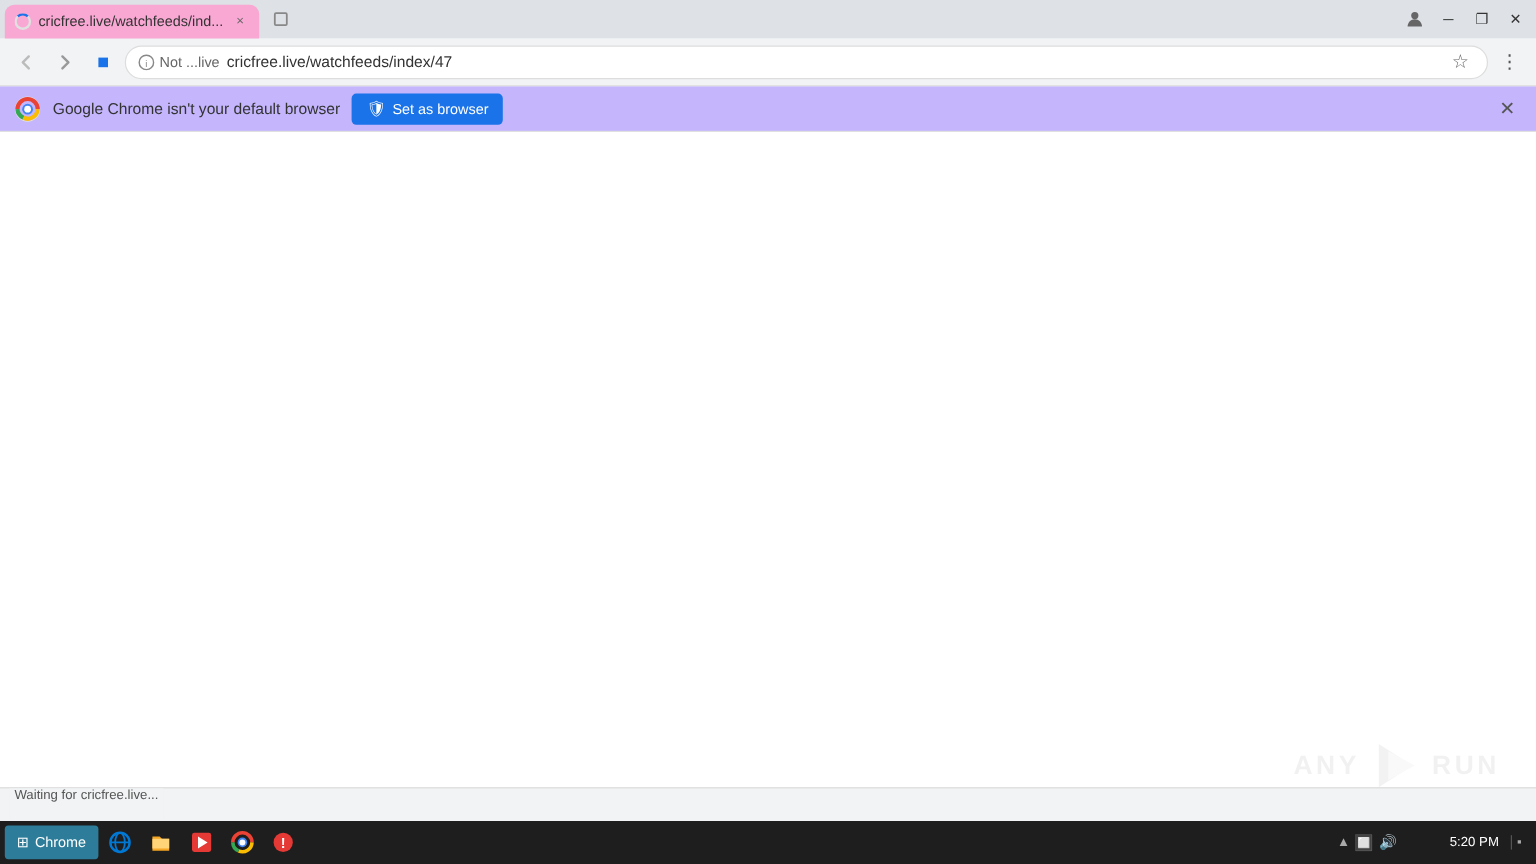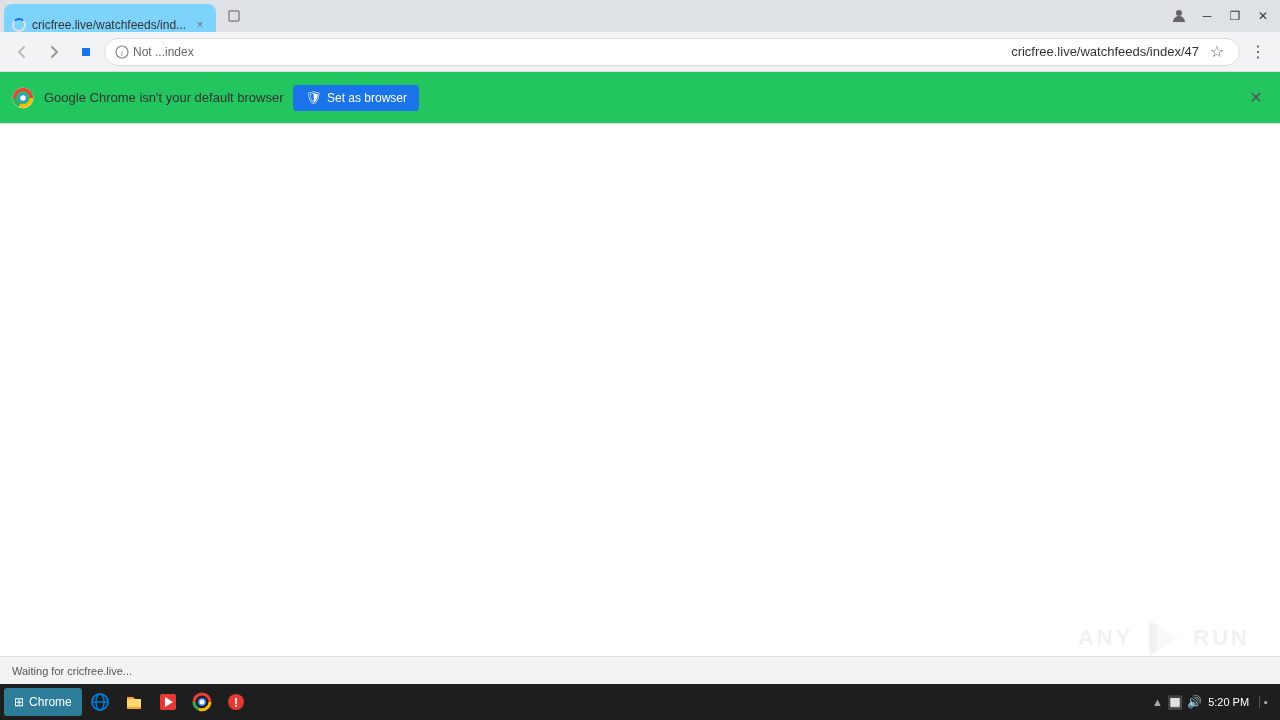--- a/index.html
+++ b/index.html
@@ -9,23 +9,23 @@
     .title-bar {
       height: 32px;
       background: #dee1e6;
       display: flex;
       align-items: center;
       padding: 0 4px;
       position: relative;
     }
     .tab {
       display: flex;
-      align-items: flex-end;
+      align-items: center;
       height: 28px;
-      background: #7dd3fc;
+      background: #f9a8d4;
       border-radius: 8px 8px 0 0;
       padding: 0 8px;
       min-width: 200px;
       max-width: 240px;
       font-size: 12px;
       color: #333;
       gap: 6px;
       position: relative;
       top: 2px;
     }
@@ -102,21 +102,21 @@
       padding: 0 10px;
       gap: 6px;
       font-size: 13px;
       color: #333;
     }
     .security-icon {
       font-size: 11px;
       color: #666;
       display: flex; align-items: center; gap: 2px;
     }
-    .url-text { flex: 1; text-align: right; }
+    .url-text { flex: 1; }
     .bookmark-btn {
       width: 24px; height: 24px;
       display: flex; align-items: center; justify-content: center;
       font-size: 16px;
       color: #666;
       cursor: pointer;
     }
     .toolbar-right {
       display: flex; align-items: center; gap: 2px;
     }
@@ -124,22 +124,22 @@
       width: 28px; height: 28px;
       border-radius: 50%;
       display: flex; align-items: center; justify-content: center;
       font-size: 16px;
       color: #555;
       cursor: pointer;
     }
 
     
     .info-bar {
-      height: 52px;
-      background: #22c55e;
+      height: 38px;
+      background: #c4b5fd;
       display: flex;
       align-items: center;
       padding: 0 12px;
       gap: 10px;
       border-bottom: 1px solid #e0e0e0;
     }
     .info-text {
       font-size: 13px;
       color: #333;
     }
@@ -170,21 +170,20 @@
       flex: 1;
       height: calc(720px - 32px - 40px - 38px - 28px);
     }
 
     
     .status-bar {
       height: 28px;
       background: #f1f3f4;
       border-top: 1px solid #ddd;
       display: flex;
-      align-items: center;
       padding: 0 8px;
       position: fixed;
       bottom: 0;
       width: 1280px;
     }
     .status-text {
       font-size: 11px;
       color: #555;
       background: #f1f3f4;
       padding: 0 4px;
@@ -220,20 +219,21 @@
     .taskbar-right {
       margin-left: auto;
       display: flex;
       align-items: center;
       gap: 6px;
       padding-right: 8px;
     }
     .taskbar-time {
       font-size: 11px;
       color: #fff;
+      margin-left: 38px;
     }
     .taskbar-icons {
       display: flex; align-items: center; gap: 4px;
     }
 
     
     .watermark {
       position: fixed;
       bottom: 60px;
       right: 30px;
@@ -302,21 +302,21 @@
     <svg width="14" height="14" viewBox="0 0 14 14">
       <rect x="3" y="3" width="8" height="8" fill="#1a73e8"></rect>
     </svg>
   </div>
   <div class="address-bar">
     <div class="security-icon">
       <svg width="14" height="14" viewBox="0 0 14 14">
         <circle cx="7" cy="7" r="6" fill="none" stroke="#888" stroke-width="1.2"></circle>
         <text x="7" y="11" text-anchor="middle" font-size="8" fill="#888">i</text>
       </svg>
-      <span style="font-size:12px; color:#666; margin-left:2px;">Not ...index</span>
+      <span style="font-size:12px; color:#666; margin-left:2px;">Not ...live</span>
     </div>
     <span class="url-text">cricfree.live/watchfeeds/index/47</span>
     <div class="bookmark-btn">☆</div>
   </div>
   <div class="toolbar-right">
     <div class="menu-btn">⋮</div>
   </div>
 </div>
 
 <div class="info-bar">

